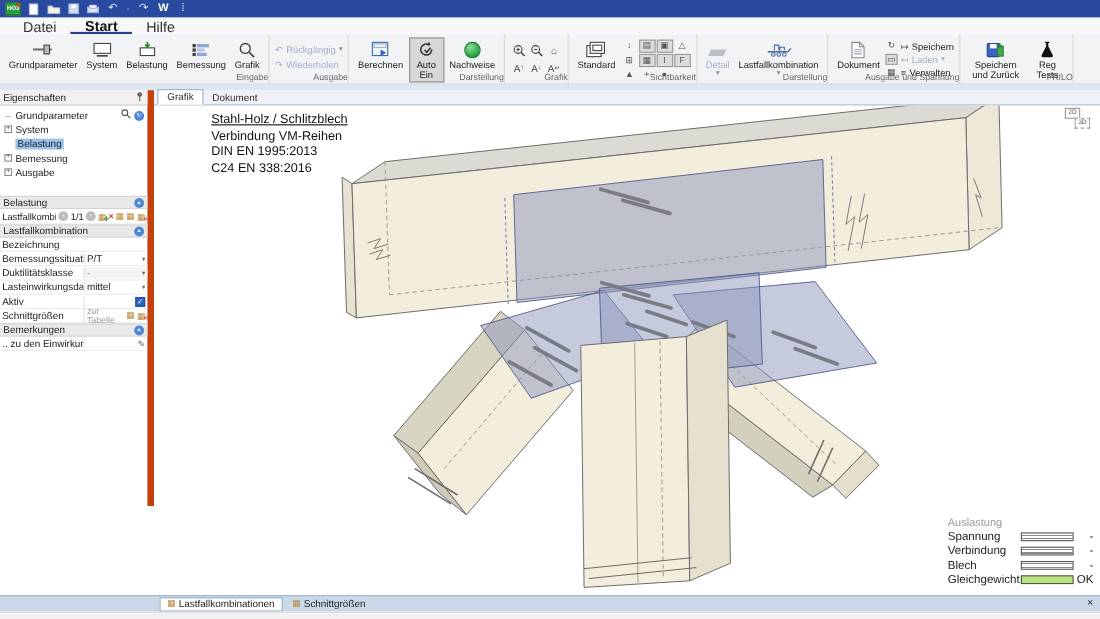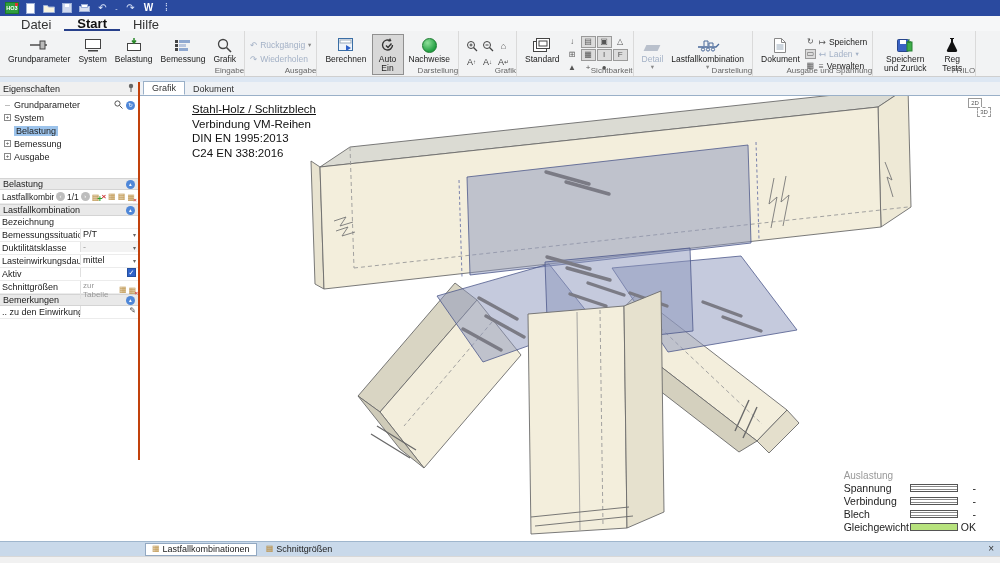--- a/index.html
+++ b/index.html
@@ -33,60 +33,60 @@
 .mini.pressed{background:#dcdcdc;border-color:#9a9a9a}
 .gfxgrid{display:grid;grid-template-columns:repeat(3,15px);grid-auto-rows:15px;gap:1px;margin-top:4px}
 .gfxbtn{display:flex;align-items:center;justify-content:center;font-size:9px;color:#444}
 .gfxbtn small{font-size:6px}
 .caret-s{font-size:6.5px;color:#888;line-height:4px}
 .greencircle{width:15px;height:15px;border-radius:50%;background:radial-gradient(circle at 35% 30%,#8fe09a,#23a043 70%);border:1px solid #1b7a30}
 .detailslab{width:14px;height:6px;background:#b9c0cc;transform:skewX(-25deg);margin-top:6px}
 
 #gapstrip{position:absolute;left:0;top:77px;width:1000px;height:5px;background:#dde7f3}
 
-#leftpanel{position:absolute;left:0;top:82px;width:140px;height:378px;background:#fff;border-right:2px solid #c2410c}
+#leftpanel{position:absolute;left:0;top:82px;width:140px;height:378px;background:#fff;border-right:6px solid #c2410c}
 .pheader{height:14px;background:#f0f0f0;border-bottom:1px solid #cfcfcf;display:flex;align-items:center;padding:0 3px;font-size:9px}
 .pin{margin-left:auto}
 #tree{position:relative;padding:2px 0;height:69px}
 .titem{display:flex;align-items:center;gap:3px;height:13px;padding-left:4px;font-size:9px}
 .texp{width:7px;height:7px;border:1px solid #8a8a8a;font-size:6px;line-height:5px;text-align:center;color:#444;background:#fff;flex:none}
 .tdash{width:7px;text-align:center;color:#999;flex:none}
 .titem.selected .tlabel{background:#9cc3eb;padding:0 2px}
 .tree-tools{position:absolute;top:3px;right:3px;display:flex;gap:3px;align-items:center}
 .bluecirc{width:9px;height:9px;border-radius:50%;background:#4f87d8;color:#fff;font-size:5.5px;line-height:9px;text-align:center}
 #treegap{height:13px}
 .sechead{height:12px;background:#e9e9e9;border-top:1px solid #d4d4d4;border-bottom:1px solid #d4d4d4;display:flex;align-items:center;padding:0 3px;font-size:9px}
 .collapse{margin-left:auto;width:9px;height:9px;border-radius:50%;background:#4f87d8;color:#fff;font-size:5.5px;line-height:9px;text-align:center}
 .lfkrow{height:14px;display:flex;align-items:center;gap:2px;padding:0 2px;font-size:8.5px;border-bottom:1px solid #ececec;white-space:nowrap;overflow:hidden}
 .navcirc{width:9px;height:9px;border-radius:50%;background:#bdbdbd;color:#fff;font-size:6px;line-height:9px;text-align:center;flex:none}
 .goldtbl{color:#b98c3e;font-size:8px;line-height:1}
 .redx{color:#c33;font-size:8px;font-weight:bold;line-height:1}
 .greenplus{color:#2d9e2d;font-size:9px;font-weight:bold;line-height:1}
 .tblx{position:relative}
 .tblx .redx{position:absolute;right:-2px;bottom:-1px;font-size:6px}
-.prow{height:13px;display:flex;align-items:flex-start;border-bottom:1px solid #ececec;font-size:9px}
+.prow{height:13px;display:flex;align-items:center;border-bottom:1px solid #ececec;font-size:9px}
 .plabel{flex:1;padding:1px 2px;white-space:nowrap;overflow:hidden}
 .pval{width:58px;border-left:1px solid #e0e0e0;display:flex;align-items:center;gap:2px;padding:0 2px;position:relative}
 .pval .caret{margin-left:auto;font-size:6px;color:#666}
 .pval.dis{background:#f3f3f3;color:#9a9a9a}
 .chk{margin-left:auto;width:9px;height:9px;background:#2f62c9;border:1px solid #24509f;color:#fff;font-size:7px;line-height:8px;text-align:center}
 .grayval{color:#999;font-size:8px}
 
 #doctabs{position:absolute;left:140px;top:82px;width:860px;height:14px;background:#eef1f5;border-bottom:1px solid #9ab0c8;display:flex;align-items:flex-end;padding-left:3px}
 .dtab{font-size:9px;padding:1px 8px;color:#333}
 .dtab.active{background:#fff;border:1px solid #9ab0c8;border-bottom:1px solid #fff}
 #canvas{position:absolute;left:140px;top:96px;width:860px;height:445px;background:#fff;overflow:hidden}
 #model{position:absolute;left:0;top:0;width:860px;height:445px}
 #infoblock{position:absolute;left:52px;top:6px;font-size:11.5px;line-height:14.5px;color:#111}
 #infoblock .u{text-decoration:underline}
 #viewtoggle{position:absolute;top:2px;right:6px;width:26px;height:22px}
 .vbox{position:absolute;width:14px;height:10px;border:1px solid #9a9a9a;background:#fff;font-size:6px;line-height:9px;text-align:center;color:#555}
 .vbox.b2d{left:0;top:0}
 .vbox.b3d{left:9px;top:9px;border-style:dashed}
-#legend{position:absolute;right:24px;bottom:8px;display:grid;grid-template-columns:auto 48px 17px;gap:1px 1px;align-items:center;font-size:10.5px}
+#legend{position:absolute;right:6px;bottom:8px;display:grid;grid-template-columns:auto 48px 17px;gap:1px 1px;align-items:center;font-size:10.5px}
 .lg-title{color:#999;font-size:10px}
 .lg-bar{height:8px;border:1px solid #555;background-image:repeating-linear-gradient(180deg,transparent 0 1px,#8a8a8a 1px 2px,transparent 2px 3.2px)}
 .lg-bar.ok{background:#b7e27d;background-image:none}
 .lg-val{text-align:right}
 
 #bottombar{position:absolute;left:0;top:541px;width:1000px;height:15px;background:#c9d9ea;border-top:1px solid #9fb6cd;display:flex;align-items:center;padding-left:145px;gap:3px}
 .btab{display:flex;align-items:center;gap:3px;font-size:9px;padding:0 6px;height:13px;color:#222}
 .btab.active{background:#fff;border:1px solid #93a9c2}
 #bb-close{margin-left:auto;margin-right:6px;font-size:10px;color:#333;line-height:1}
 #statusbar{position:absolute;left:0;top:556px;width:1000px;height:7px;background:#f1f1f1;border-top:1px solid #d8d8d8}

